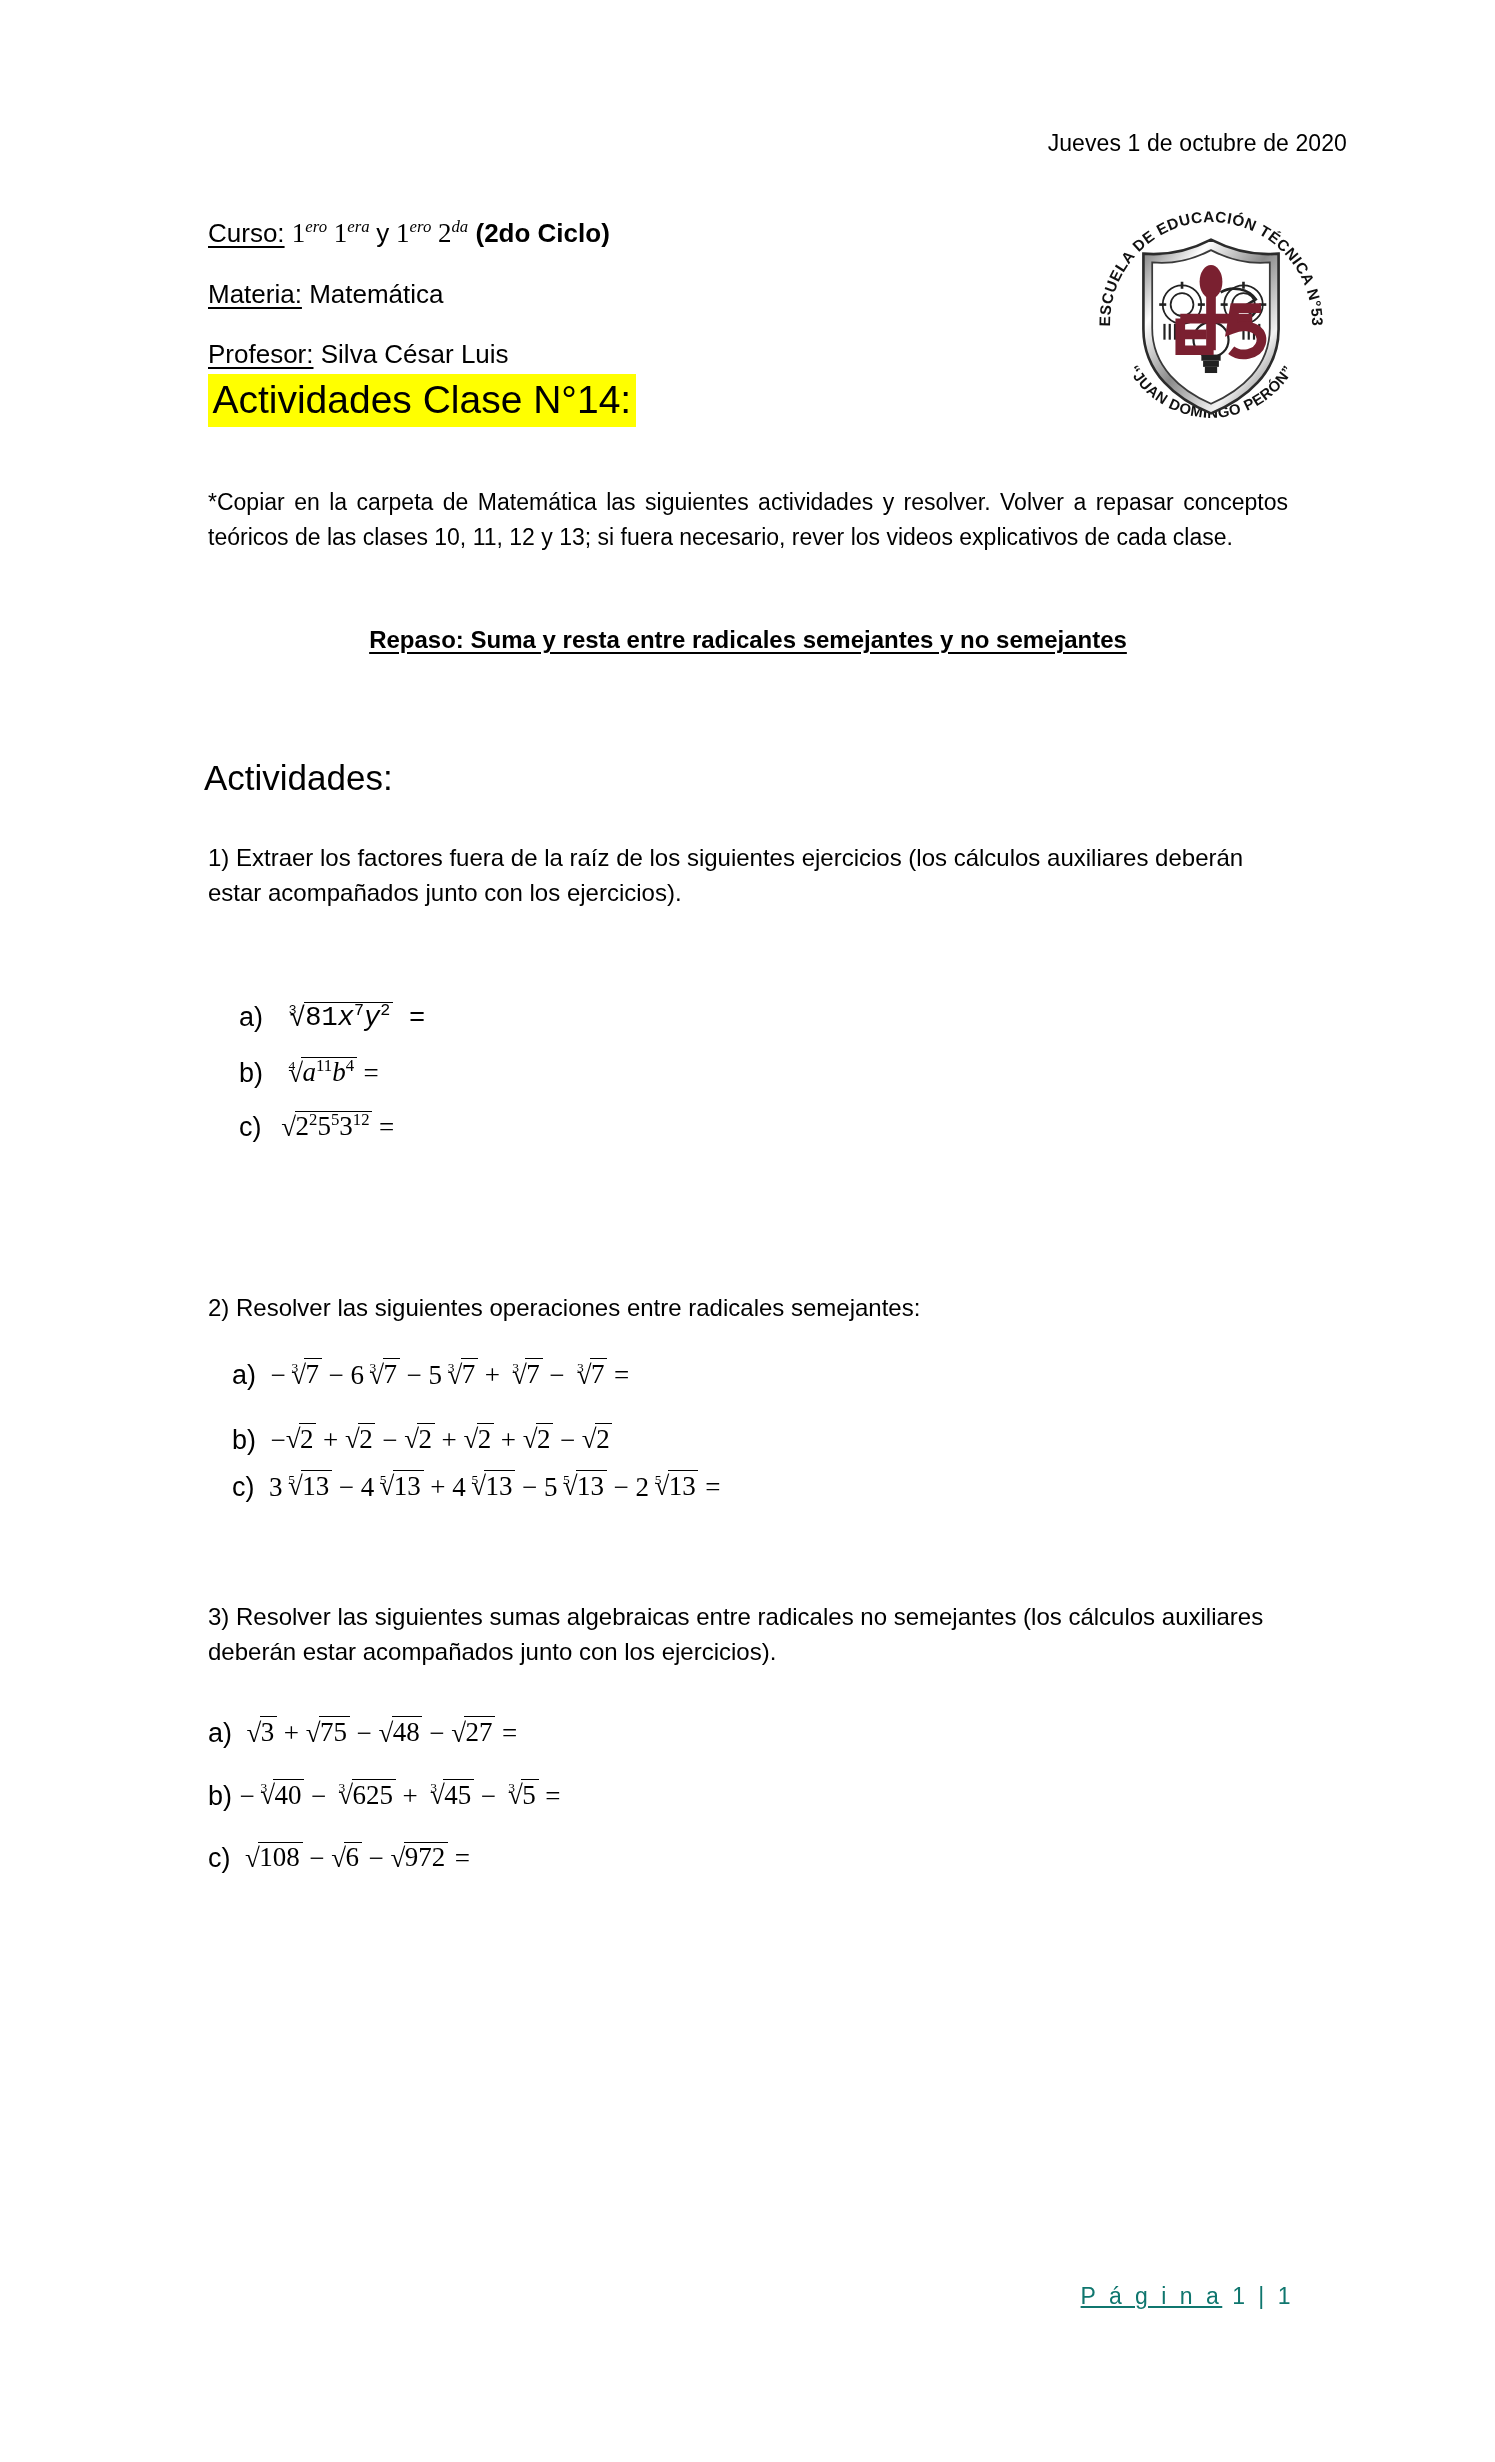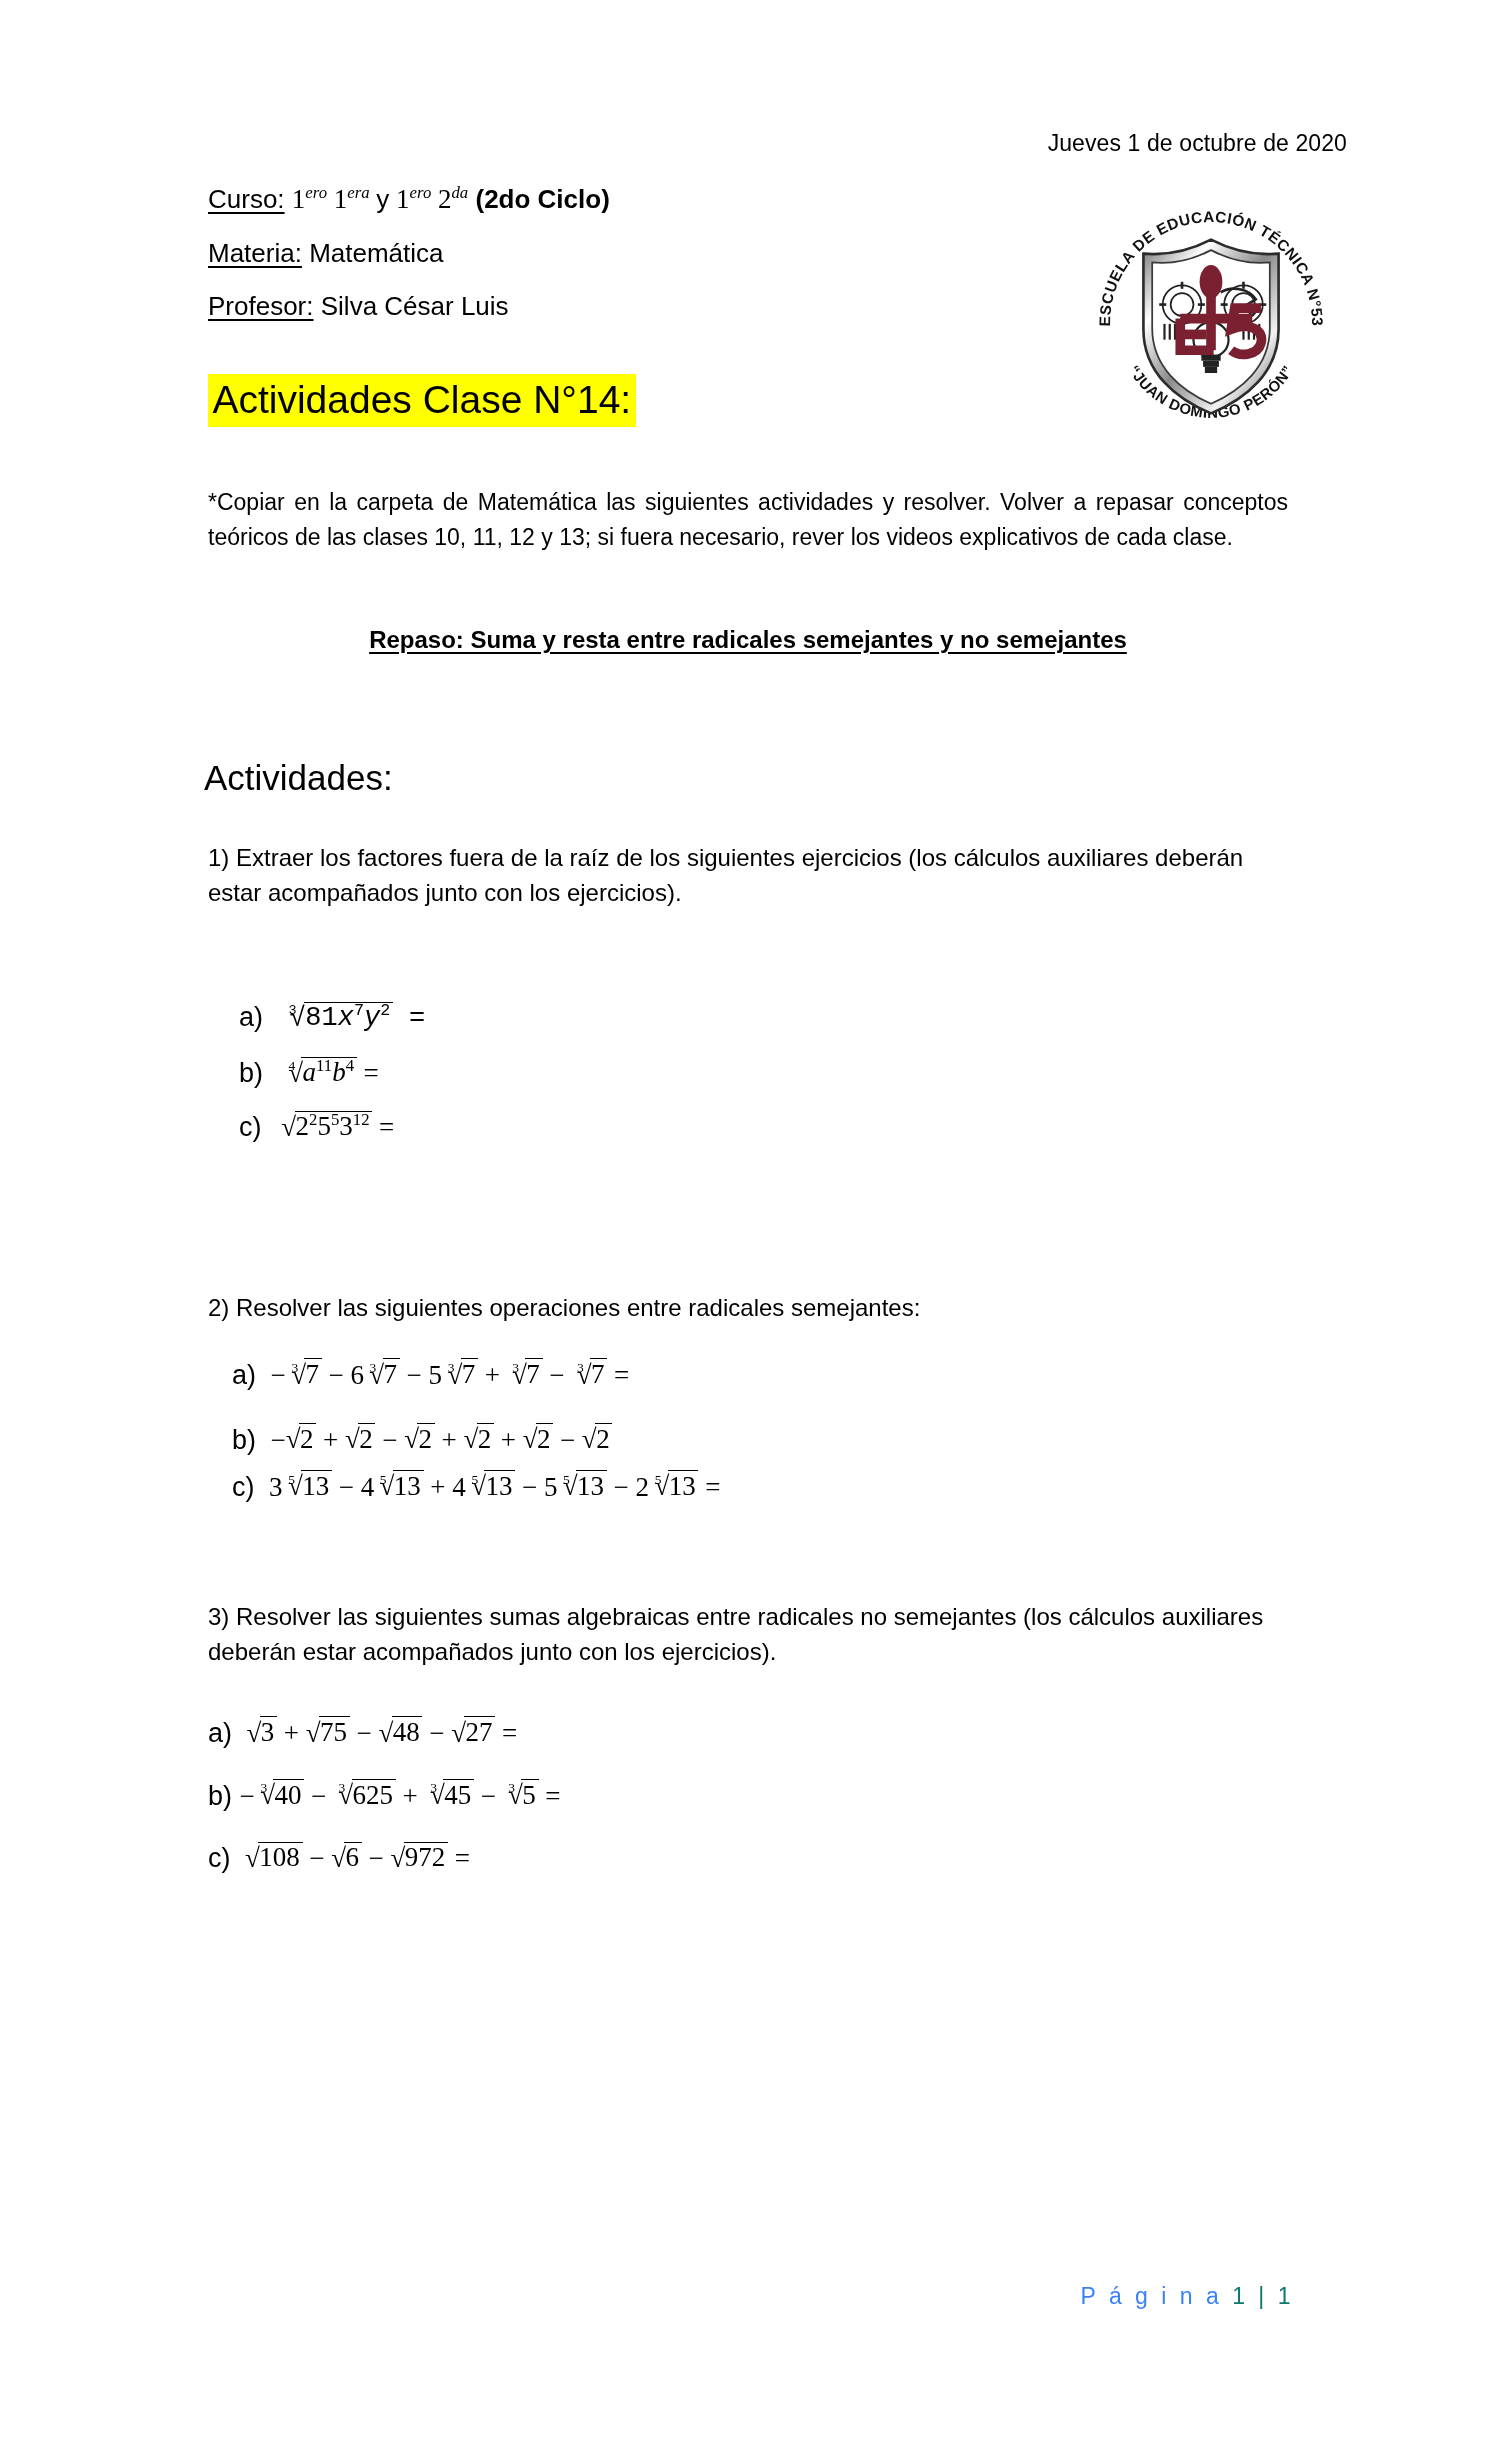--- a/index.html
+++ b/index.html
@@ -75,20 +75,21 @@
     position: absolute;
     left: 208px;
     top: 186px;
     width: 862px;
   }
   .meta-line {
     font-size: 26px;
     line-height: 1.0;
     margin-bottom: 27px;
     white-space: nowrap;
+    margin-top: 34px;
   }
   .meta-line .val { font-size: 26px; }
   .meta-line .mathsmall {
     font-family: "Liberation Serif", serif;
     font-size: 27px;
   }
   .meta-line .mathsmall sup {
     font-size: 0.62em;
     font-style: italic;
     vertical-align: super;
@@ -162,21 +163,21 @@
     height: 244px;
   }
 
   .footer {
     position: absolute;
     right: 201px;
     top: 2283px;
     font-size: 23px;
     letter-spacing: 3.5px;
   }
-  .footer .lbl { color: #3b82f6; }
+  .footer .lbl { color: #0f766e; text-decoration: underline; }
   .footer .num { color: #0f766e; }
 </style>
 </head>
 <body>
 
 <div class="page">
 
   <div class="date-line">Jueves 1 de octubre de 2020</div>
 
   <div class="logo">

